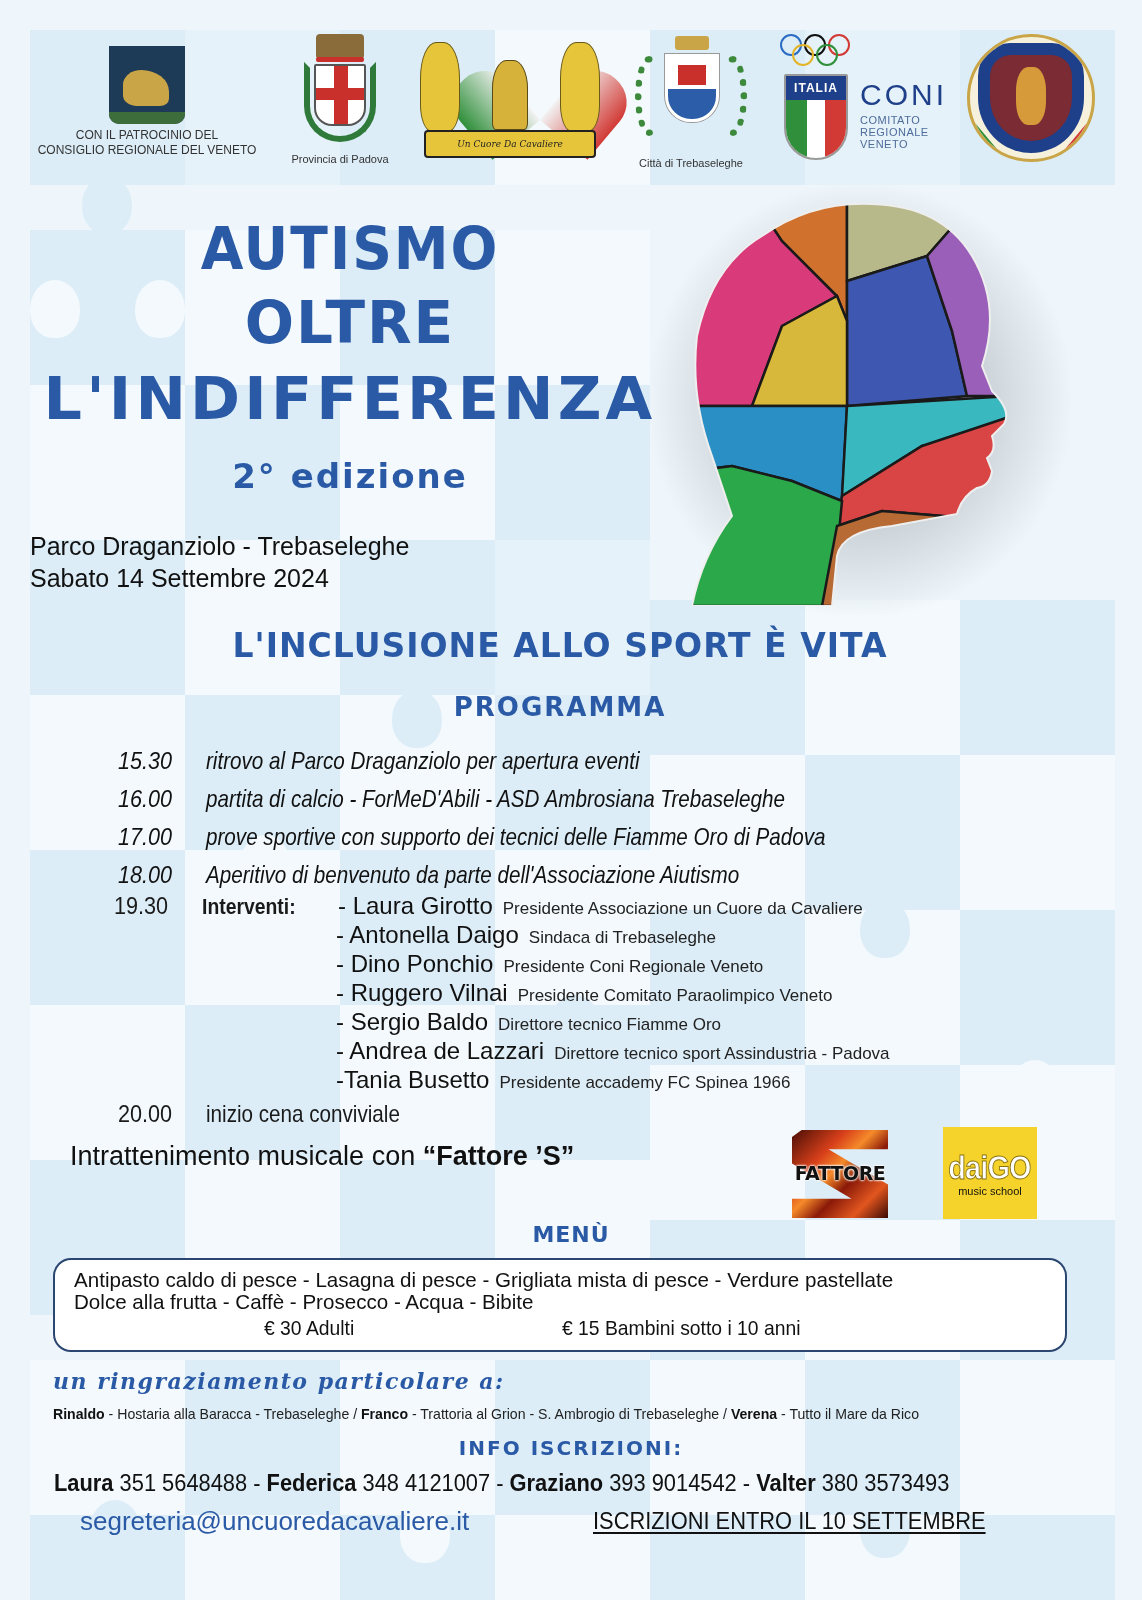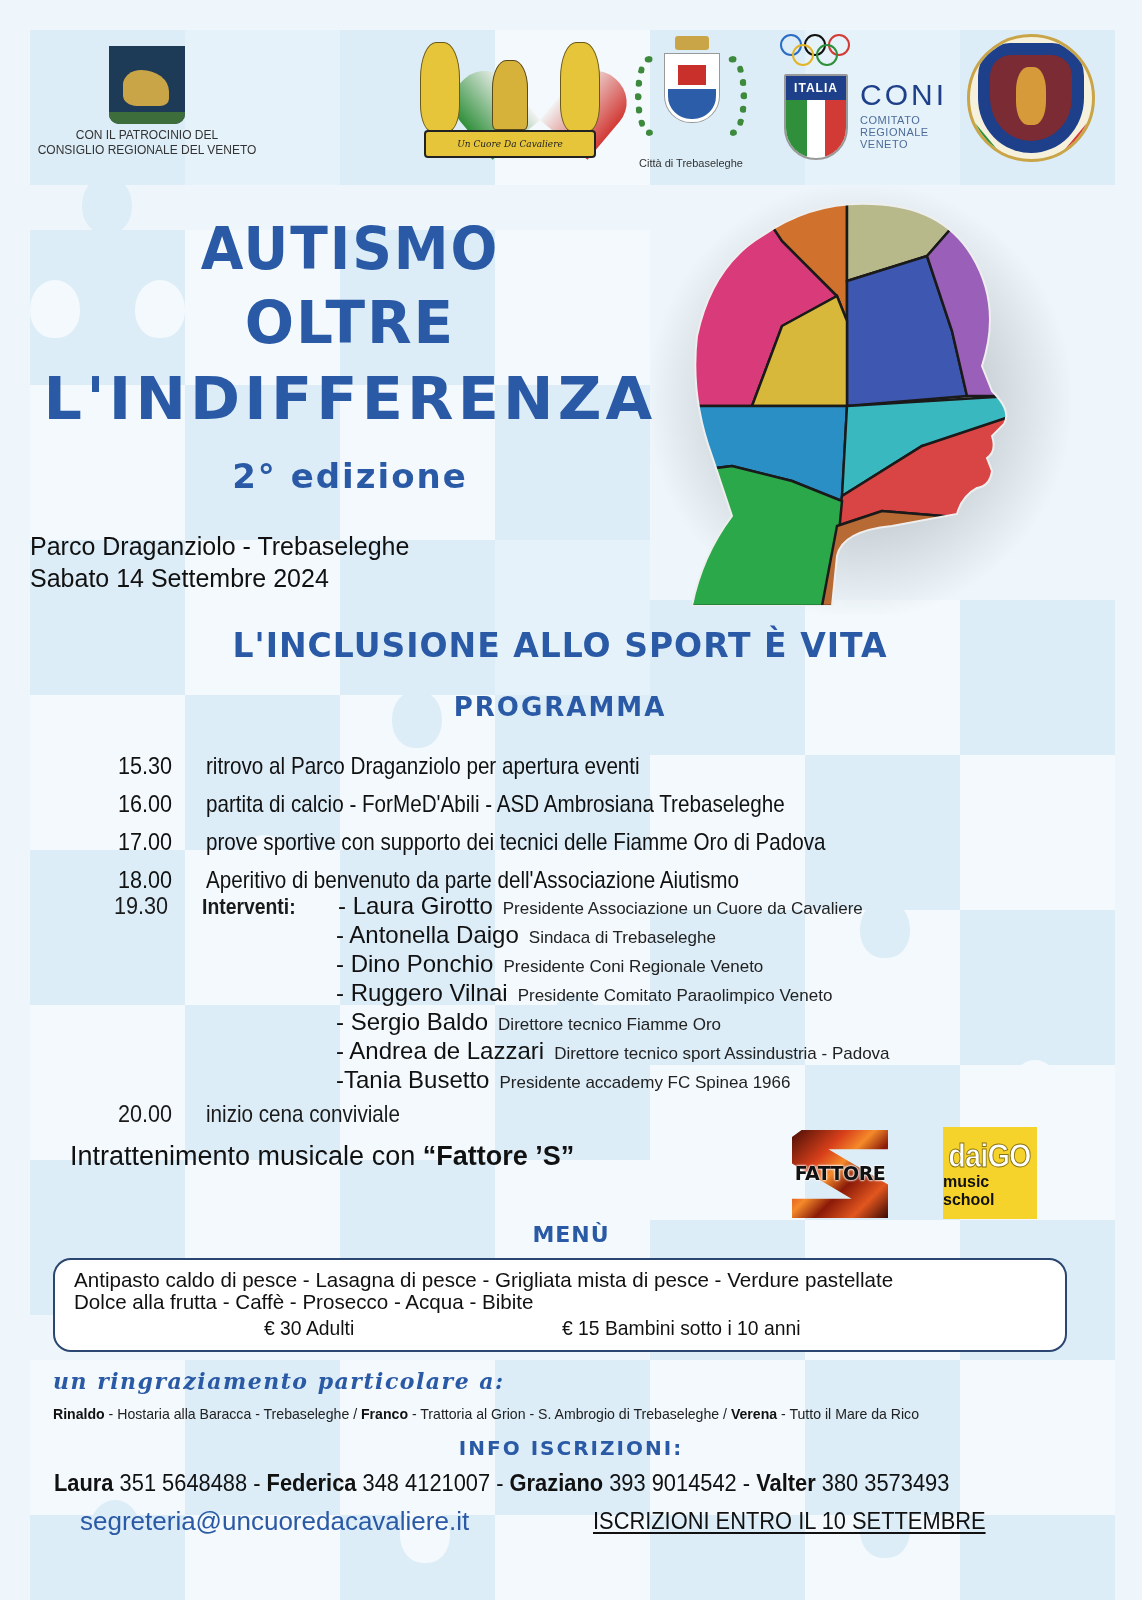--- a/index.html
+++ b/index.html
@@ -96,21 +96,21 @@
     background: radial-gradient(ellipse at 50% 50%, #9aa6ad 0%, #c9d1d6 40%, rgba(230,238,243,0) 72%); }
   .head { position: absolute; left: 692px; top: 196px; width: 320px; height: 410px; z-index: 2; }
 
   .subtitle { position: absolute; left: 100px; top: 626px; width: 920px; text-align: center; z-index: 2;
     font-family: "DejaVu Sans", sans-serif; font-weight: bold; font-size: 33px; color: #2a5aa6; letter-spacing: 1px; }
   .prog-title { position: absolute; left: 100px; top: 692px; width: 920px; text-align: center; z-index: 2;
     font-family: "DejaVu Sans", sans-serif; font-weight: bold; font-size: 26px; color: #2a5aa6; letter-spacing: 2px; }
 
   
   .program { position: absolute; left: 118px; top: 742px; width: 900px; z-index: 2; }
-  .prog-row { display: flex; align-items: flex-end; height: 38px; }
+  .prog-row { display: flex; align-items: center; height: 38px; font-style: italic; }
   .prog-row .time { width: 88px; font-size: 24px; color: #111; transform: scaleX(0.9); transform-origin: left; }
   .prog-row .desc { font-size: 24px; color: #111; white-space: nowrap; transform: scaleX(0.86); transform-origin: left; }
   .interventi { position: absolute; left: 114px; top: 892px; width: 900px; z-index: 2; }
   .int-head { display: flex; align-items: baseline; height: 29px; }
   .int-head .time { width: 88px; font-size: 24px; transform: scaleX(0.9); transform-origin: left; }
   .int-head .lbl { font-size: 22px; font-weight: bold; width: 136px; transform: scaleX(0.88); transform-origin: left; }
   .speaker { display: flex; align-items: baseline; height: 29px; white-space: nowrap; }
   .speaker .name { font-size: 24px; color: #111; transform-origin: left; }
   .speaker .role { font-size: 17px; color: #222; margin-left: 10px; }
   .speakers-indent { padding-left: 222px; }
@@ -124,21 +124,21 @@
   .fattore { position: absolute; left: 778px; top: 1130px; width: 124px; height: 88px; z-index: 2; }
   .fattore .s { position: absolute; left: 14px; top: 0; width: 96px; height: 88px;
     background: linear-gradient(135deg, #4a0e06 0%, #d8401a 30%, #f58a2a 45%, #8a1a08 60%, #e2561f 80%, #3a0804 100%);
     clip-path: polygon(10% 0, 100% 0, 100% 22%, 38% 22%, 100% 62%, 100% 100%, 0 100%, 0 78%, 62% 78%, 0 38%, 0 8%); }
   .fattore .txt { position: absolute; left: 0; top: 32px; width: 124px; text-align: center;
     font-family: "DejaVu Sans", sans-serif; font-weight: bold; font-size: 19px; color: #111; letter-spacing: -0.5px;
     text-shadow: 0 0 2px #fff, 0 0 2px #fff, 0 0 3px #fff; }
   .daigo { position: absolute; left: 943px; top: 1127px; width: 94px; height: 92px; background: #f5d32a; z-index: 2;
     display: flex; flex-direction: column; align-items: center; justify-content: center; }
   .daigo .big { font-family: "Liberation Sans Narrow", "Liberation Sans", sans-serif; font-size: 34px; color: #fff; font-weight: bold; line-height: 34px; letter-spacing: -1px; -webkit-text-stroke: 1px #8a7410; transform: scaleX(0.85); }
-  .daigo .small { font-size: 16px; font-weight: bold; color: #111; margin-top: 1px; }
+  .daigo .small { font-size: 11px; font-weight: normal; color: #111; margin-top: 1px; }
 
   .menu-title { position: absolute; left: 0; top: 1222px; width: 1142px; text-align: center; z-index: 2;
     font-family: "DejaVu Sans", sans-serif; font-weight: bold; font-size: 22px; color: #2a5aa6; letter-spacing: 1px; }
   .menu-box { position: absolute; left: 53px; top: 1258px; width: 1014px; height: 94px; z-index: 2;
     background: #fff; border: 2px solid #2b4670; border-radius: 18px; padding: 9px 18px 0 19px; }
   .menu-box .line { font-size: 21px; line-height: 22px; color: #111; white-space: nowrap; transform: scaleX(0.98); transform-origin: left; }
   .menu-box .prices { position: relative; height: 26px; margin-top: 3px; }
   .menu-box .price { position: absolute; top: 0; font-size: 21px; color: #111; white-space: nowrap; transform: scaleX(0.92); transform-origin: left; }
 
   .thanks-title { position: absolute; left: 53px; top: 1368px; z-index: 2; font-family: "DejaVu Serif", serif; font-style: italic; font-weight: bold;
@@ -238,20 +238,28 @@
 </div>
 
 <div class="logo-row">
   <div class="logo" style="left:22px;top:16px;width:250px;">
     <div class="veneto-shield"></div>
     <div class="cap">
       <div>CON IL PATROCINIO DEL</div>
       <div>CONSIGLIO REGIONALE DEL VENETO</div>
     </div>
   </div>
+  <div class="logo" style="left:280px;top:4px;width:120px;">
+    <div class="padova-crest">
+      <div class="wreath"></div>
+        <div class="crown"></div>
+        <div class="shield"></div>
+    </div>
+    <div class="cap" style="font-size:11px;margin-top:6px;">Provincia di Padova</div>
+  </div>
   <div class="logo" style="left:418px;top:4px;width:184px;">
     <div class="cavaliere">
       <div class="heart-l"></div>
         <div class="heart-r"></div>
       <div class="lion l"></div>
         <div class="lion r"></div>
       <div class="knight"></div>
       <div class="ribbon">
           <span>Un Cuore Da Cavaliere</span>
         </div>

